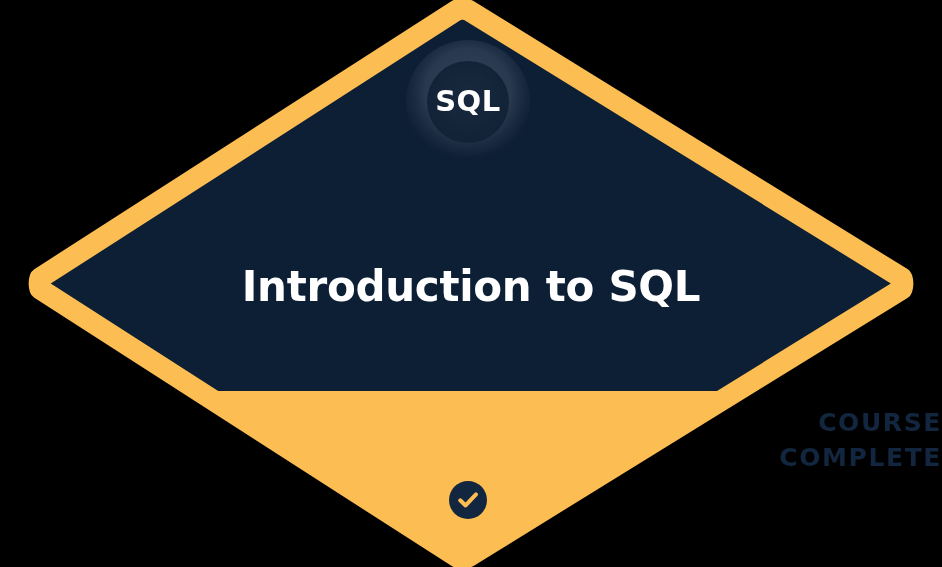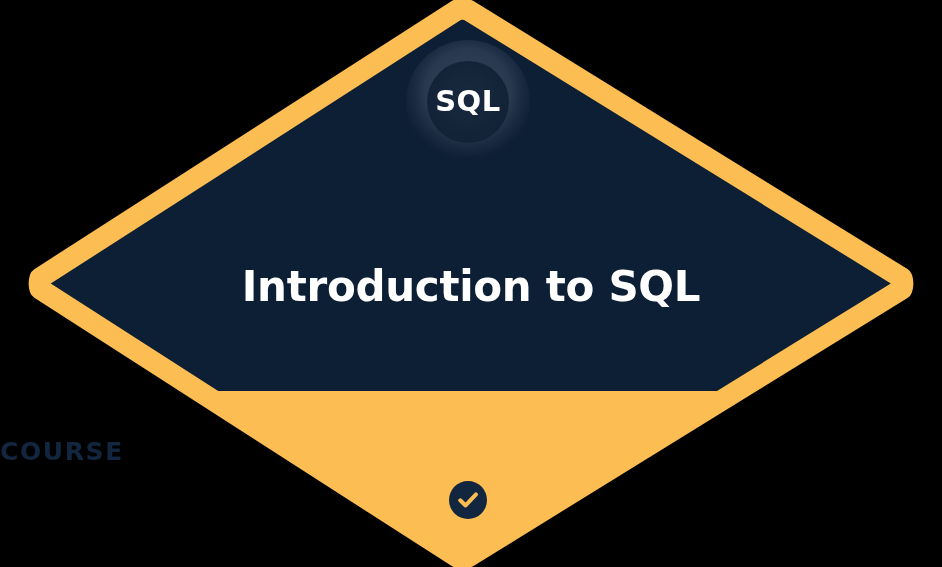--- a/index.html
+++ b/index.html
@@ -76,22 +76,21 @@
     color: #ffffff;
     line-height: 1.12;
     margin-top: 23px;
   }
 
   #status-block {
     position: absolute;
     left: 0;
     top: 406px;
     width: 942px;
-    text-align: left;
-    margin-top: 29px;
+    text-align: right;
   }
   .status-line {
     font-family: "DejaVu Sans", sans-serif;
     font-weight: bold;
     font-size: 25px;
     letter-spacing: 1.6px;
     color: #12263f;
     line-height: 1.38;
   }
 
@@ -160,20 +159,21 @@
   <div class="overlay">
 
     <div id="tech-badge">
       <span id="tech-badge-label">SQL</span>
     </div>
 
     <div id="course-title">Introduction to SQL</div>
 
     <div id="status-block">
       <div class="status-line">COURSE</div>
+      <div class="status-line">COMPLETE</div>
     </div>
 
     <svg id="complete-check" viewBox="0 0 38 38">
       <circle cx="19" cy="19" r="19" fill="#12263f"></circle>
       <path d="M 11.2 19.3 L 16.6 24.4 L 27.0 13.4" fill="none" stroke="#fcbd52" stroke-width="4.1" stroke-linecap="round" stroke-linejoin="round"></path>
     </svg>
 
   </div>
 </div>
 

